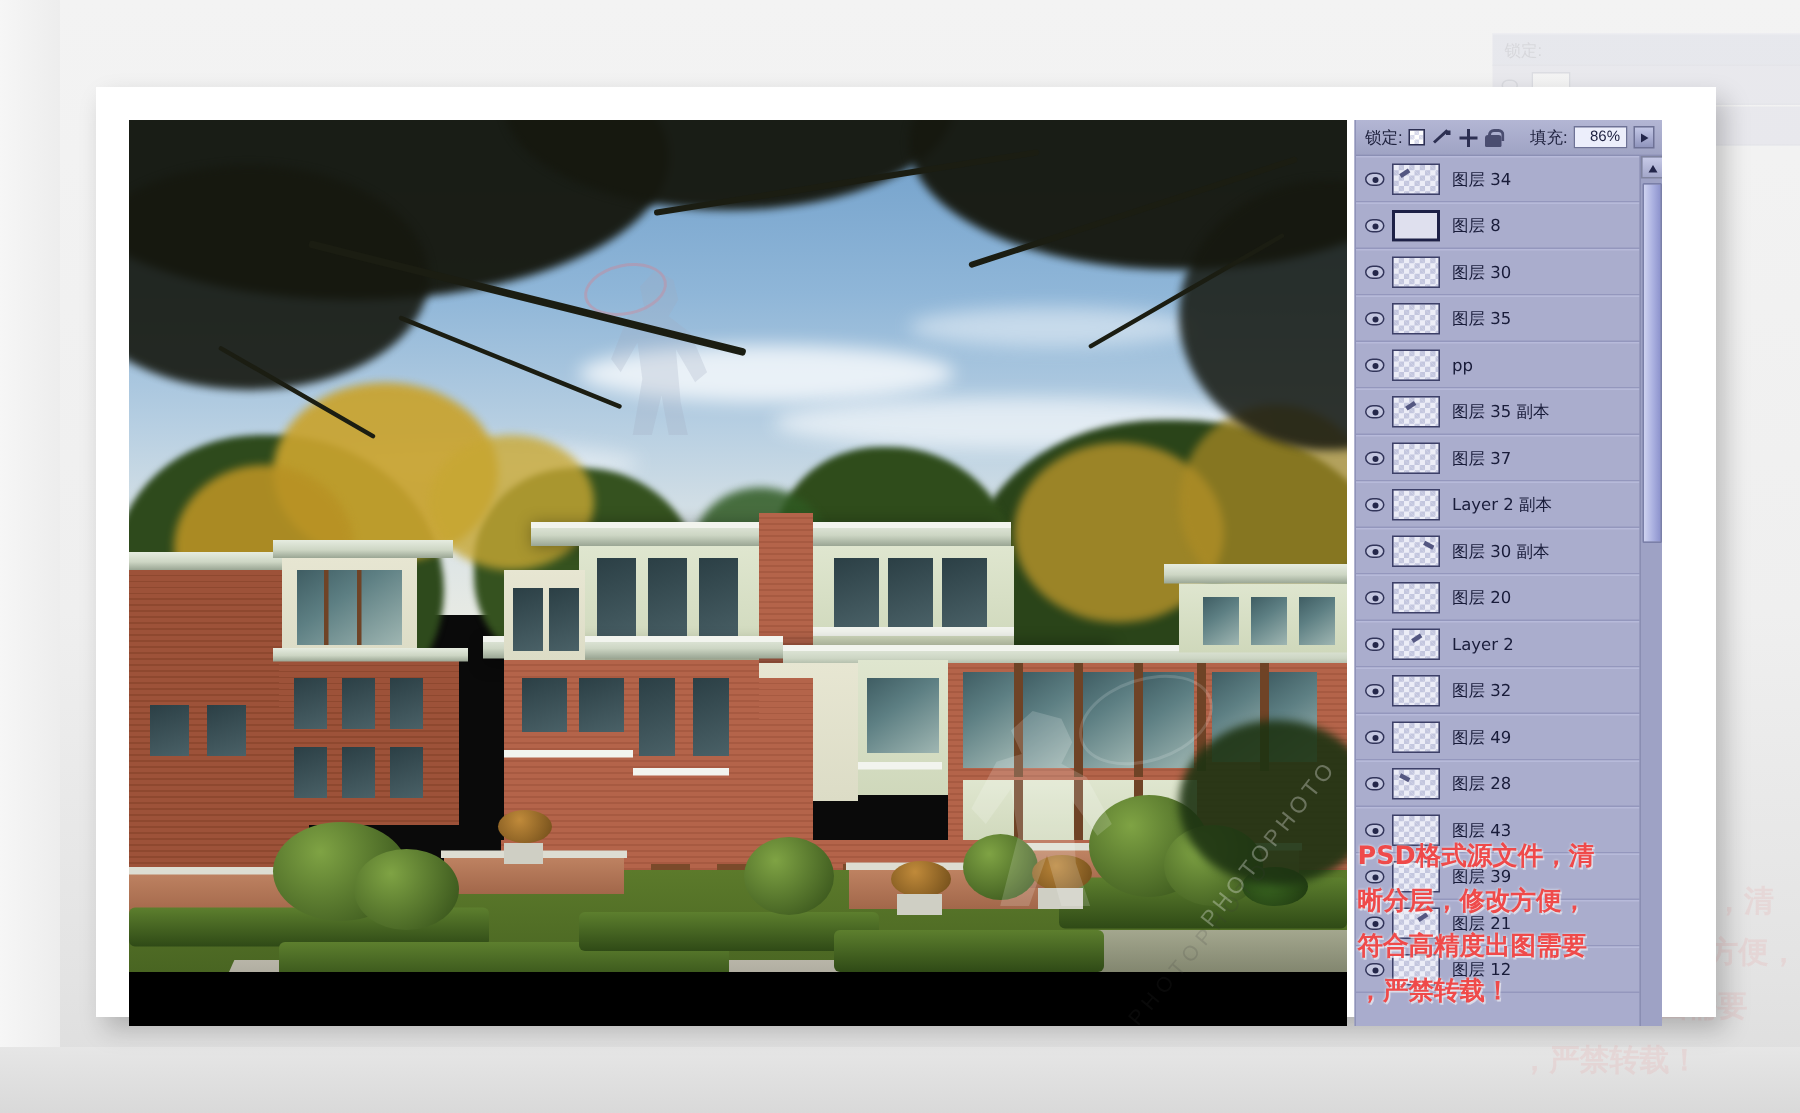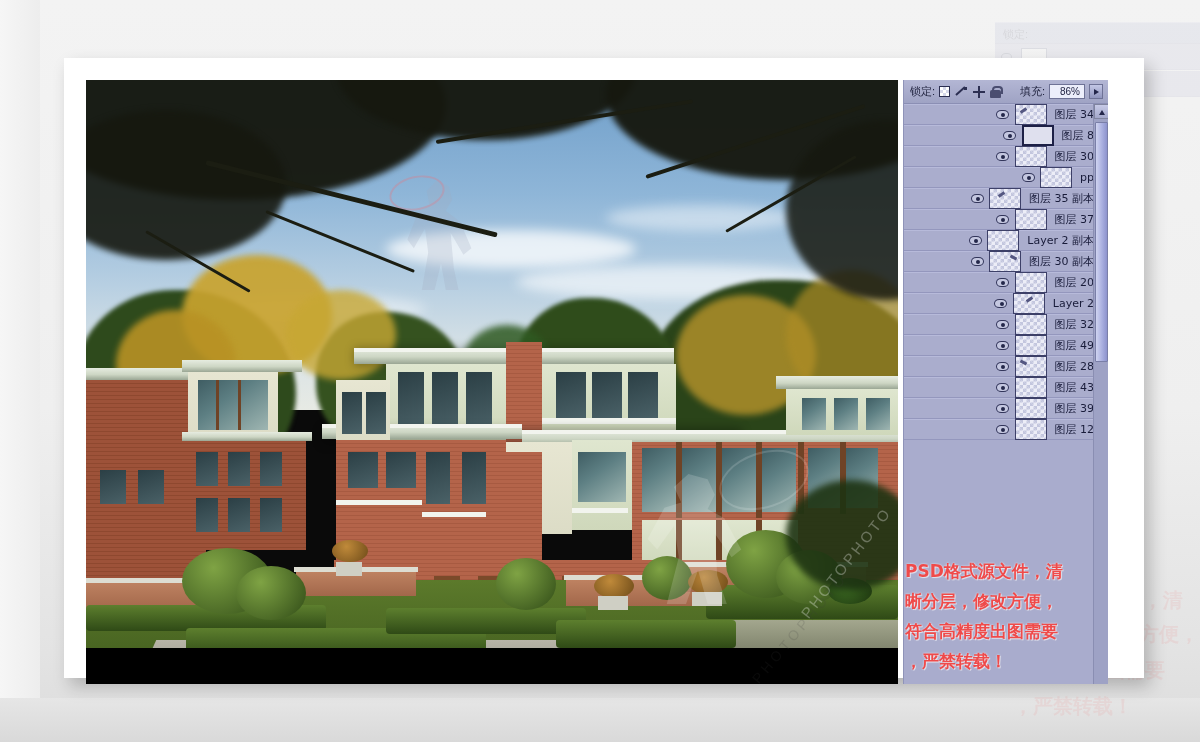--- a/index.html
+++ b/index.html
@@ -171,24 +171,23 @@
     width:14px; height:15px; background:linear-gradient(to bottom,#c3c7e6,#9095bd);
     border:1px solid #6e7296; position:relative;
   }
   .fill-arrow::after{
     content:""; position:absolute; left:4px; top:4px;
     border-left:5px solid #23264a; border-top:3.5px solid transparent; border-bottom:3.5px solid transparent;
   }
 
   #layer-list{ position:absolute; left:0; top:24px; width:190px; height:580px; }
   .layer-row{
-    position:relative; height:21px; display:flex; align-items:center;
+    position:relative; height:31px; display:flex; align-items:center;
     background:#aaadcd; border-bottom:1px solid #9497bd;
     border-top:1px solid #b7bada;
-    justify-content:flex-end;
   }
   .layer-row.selected{ background:#3960c2; border-top-color:#5d82d8; border-bottom-color:#2b4a9a; }
   .eye{
     width:24px; flex:0 0 24px; display:flex; align-items:center; justify-content:center;
   }
   .eye i{
     display:block; width:13px; height:9px; border:1.3px solid #32355a;
     border-radius:50% / 62%; position:relative; background:#c4c7e0;
   }
   .eye i::after{ content:""; position:absolute; left:4.2px; top:2px; width:4px; height:4px;
@@ -496,20 +495,27 @@
           <i></i>
         </div>
         <div class="thumb"></div>
         <div class="lname">图层 30</div>
       </div>
       <div class="layer-row">
         <div class="eye">
           <i></i>
         </div>
         <div class="thumb"></div>
+        <div class="lname">图层 35</div>
+      </div>
+      <div class="layer-row">
+        <div class="eye">
+          <i></i>
+        </div>
+        <div class="thumb"></div>
         <div class="lname">pp</div>
       </div>
       <div class="layer-row">
         <div class="eye">
           <i></i>
         </div>
         <div class="thumb">
           <span class="mark" style="left: 8px; top: 4px; width: 7px; height: 3px; transform: rotate(-34deg);"></span>
         </div>
         <div class="lname">图层 35 副本</div>
@@ -582,20 +588,29 @@
         </div>
         <div class="thumb"></div>
         <div class="lname">图层 43</div>
       </div>
       <div class="layer-row">
         <div class="eye">
           <i></i>
         </div>
         <div class="thumb"></div>
         <div class="lname">图层 39</div>
+      </div>
+      <div class="layer-row">
+        <div class="eye">
+          <i></i>
+        </div>
+        <div class="thumb">
+          <span class="mark" style="left: 16px; top: 4px; width: 7px; height: 3px; transform: rotate(-34deg);"></span>
+        </div>
+        <div class="lname">图层 21</div>
       </div>
       <div class="layer-row">
         <div class="eye">
           <i></i>
         </div>
         <div class="thumb"></div>
         <div class="lname">图层 12</div>
       </div>
     </div>
 

